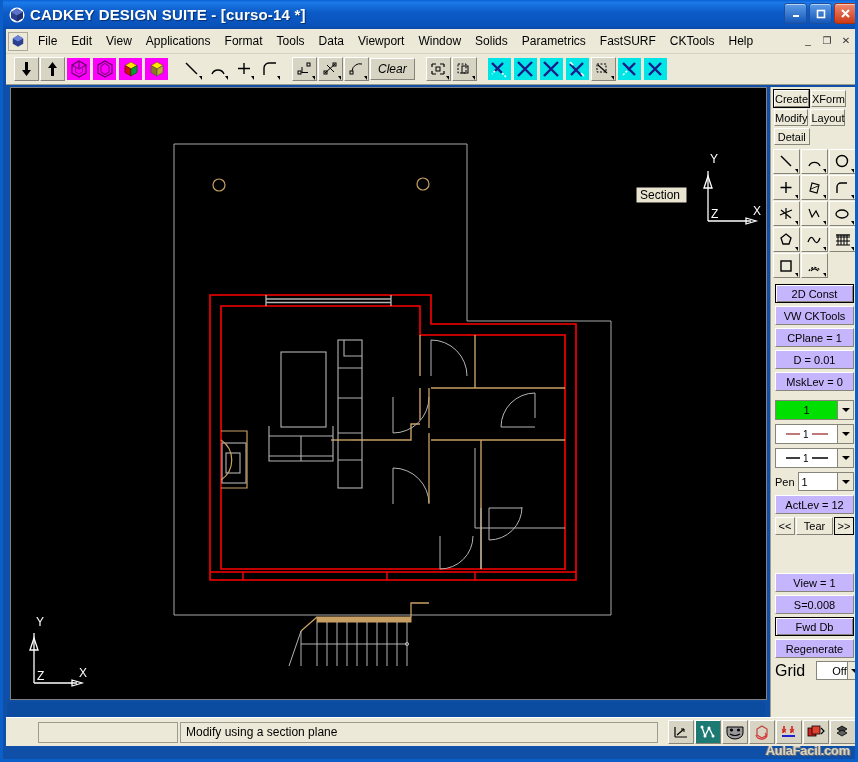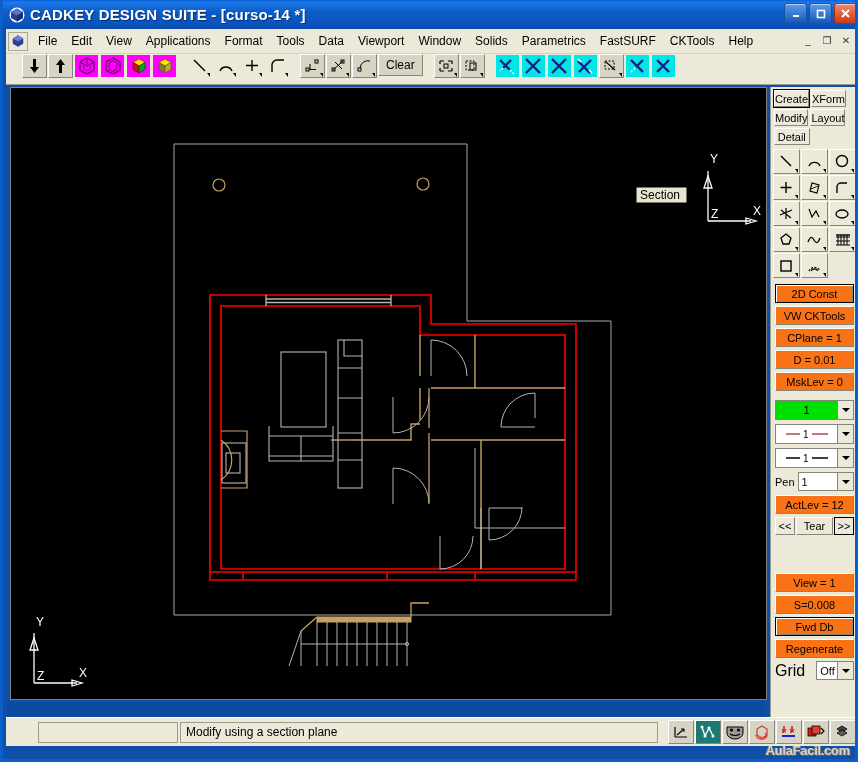--- a/index.html
+++ b/index.html
@@ -61,22 +61,23 @@
   .menu-item {
     font-size: 12px; color: #000; padding: 3px 7px; white-space: nowrap;
   }
   .mdi-btns { position: absolute; right: 4px; top: 4px; display: flex; gap: 3px; }
   .mdi-btn { width: 16px; height: 15px; font-size: 10px; color:#333;
      display:flex; align-items:center; justify-content:center; }
 
   
   #toolbar {
     position: absolute; left: 3px; top: 54px; width: 852px; height: 31px;
-    background: #ece9d8; display: flex; padding-left: 16px;
+    background: #ece9d8; display: flex; align-items: center; padding-left: 8px;
     border-bottom: 1px solid #9d9a8e;
+    font-style: italic;
   }
   .tbtn {
     width: 25px; height: 24px; margin-right: 1px;
     background: #ece9d8;
     border: 1px solid #ece9d8;
     display: flex; align-items: center; justify-content: center;
     position: relative; flex: 0 0 auto;
   }
   .tbtn.raised {
     border-top: 1px solid #fff; border-left: 1px solid #fff;
@@ -135,21 +136,21 @@
     width: 27px; height: 25px;
     background: #ece9d8;
     border-top: 1px solid #fff; border-left: 1px solid #fff;
     border-right: 1px solid #87857a; border-bottom: 1px solid #87857a;
     display: flex; align-items: center; justify-content: center;
     position: relative;
   }
   .rp-sep { height: 6px; }
   .rp-wide {
     margin: 0 4px 3px 4px; height: 19px; font-size: 11px; color:#000;
-    background:#f97316;
+    background:#c4b5fd;
     border-top:1px solid #fff; border-left:1px solid #fff;
     border-right:1px solid #87857a; border-bottom:1px solid #87857a;
     display:flex; align-items:center; justify-content:center; white-space:nowrap;
   }
   .rp-wide.strong { border:1px solid #000; box-shadow: inset 1px 1px 0 #fff, inset -1px -1px 0 #87857a; }
   .combo {
     margin: 0 4px 4px 4px; height: 20px; display: flex;
     border: 1px solid #87857a; background: #fff;
   }
   .combo .cval {
@@ -743,21 +744,21 @@
     <div class="rp-sep" style="height:34px"></div>
 
     <div class="rp-wide">View = 1</div>
     <div class="rp-wide">S=0.008</div>
     <div class="rp-wide strong">Fwd Db</div>
     <div class="rp-wide">Regenerate</div>
 
     <div class="gridrow">
       <span class="plab">Grid</span>
       <div class="combo" style="margin:0;flex:1;height:19px">
-        <div class="cval" style="justify-content:flex-start;padding-left:3px">Off</div>
+        <div class="cval" style="justify-content:flex-start;padding-left:15px">Off</div>
         <div class="carrow">
             <span class="caret"></span>
           </div>
       </div>
     </div>
   </div>
 
   <div id="statusbar">
     <div class="sb-pane" style="width:140px;margin-left:32px"></div>
     <div class="sb-pane" style="width:478px;margin-left:2px">Modify using a section plane</div>

